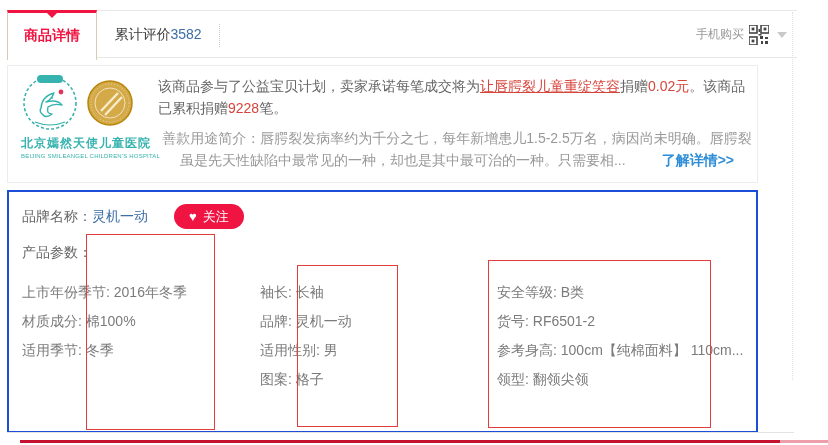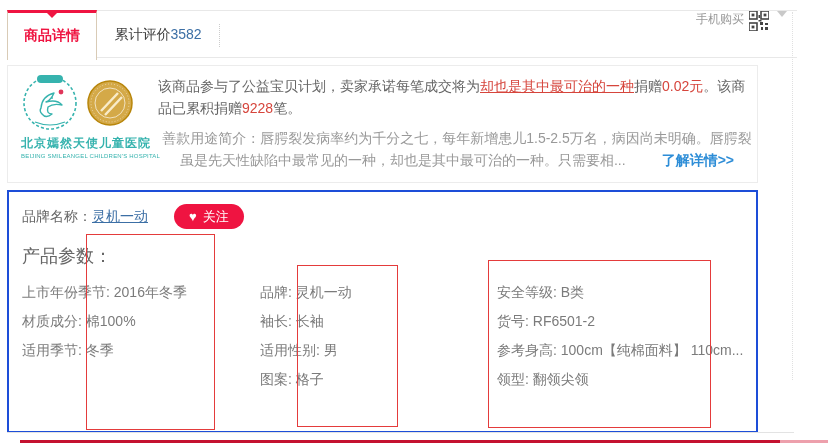--- a/index.html
+++ b/index.html
@@ -16,21 +16,21 @@
     border-top:1px solid #e8e8e8;border-bottom:1px solid #e8e8e8;background:#fff;}
   .tab-active{position:absolute;left:0;top:-1px;width:90px;height:50px;background:#fff;
     border-left:1px solid #d9cbb6;border-right:1px solid #d9cbb6;border-top:3px solid var(--accent);
     text-align:center;line-height:45px;font-size:14px;font-weight:bold;color:var(--accent);cursor:pointer;}
   .tab-caret{position:absolute;left:50%;top:0;margin-left:-5px;width:0;height:0;
     border-left:5px solid transparent;border-right:5px solid transparent;border-top:5px solid var(--accent);}
   .tab-reviews{position:absolute;left:91px;top:0;width:120px;height:47px;line-height:47px;
     text-align:center;font-size:14px;color:#404040;cursor:pointer;}
   .tab-reviews .count{color:var(--link-blue);}
   .dot-sep{position:absolute;left:212px;top:13px;height:23px;border-left:1px dotted #ccc;}
-  .mobile-buy{position:absolute;right:10px;top:0;height:47px;display:flex;gap:5px;cursor:pointer;}
+  .mobile-buy{position:absolute;right:10px;top:0;height:47px;display:flex;align-items:center;gap:5px;cursor:pointer;}
   .mobile-buy .mb-label{font-size:12px;color:#999;}
   .chevron-down{width:0;height:0;border-left:5px solid transparent;border-right:5px solid transparent;
     border-top:6px solid #c9c9c9;margin-left:3px;}
   .page-dashed{position:absolute;left:792px;top:12px;height:368px;border-left:1px dotted #e0e0e0;}
 
   
   .charity-panel{position:absolute;left:7px;top:65px;width:751px;height:118px;
     border:1px solid #ececec;background:#fff;}
   .logo-block{position:absolute;left:13px;top:6px;width:132px;height:104px;}
   .logo-circles{position:relative;height:60px;}
@@ -40,25 +40,25 @@
   .charity-p1{font-size:14px;line-height:22px;color:#666;}
   .charity-p1 .red{color:var(--charity-red);}
   .charity-p1 .red-link{color:var(--charity-red);text-decoration:underline;cursor:pointer;}
   .charity-p2{font-size:14px;line-height:22px;color:#999;text-align:center;margin-top:8px;}
   .charity-p2 .more{color:var(--detail-blue);font-weight:bold;cursor:pointer;margin-left:36px;}
 
   
   .brand-panel{position:absolute;left:7px;top:190px;width:751px;height:243px;
     border:2px solid #1d4ed8;background:#fff;}
   .brand-row{position:absolute;left:13px;top:12px;display:flex;align-items:center;font-size:14px;color:#666;}
-  .brand-link{color:var(--link-blue);cursor:pointer;text-decoration:underline;}
+  .brand-link{color:var(--link-blue);cursor:pointer;}
   .follow-btn{margin-left:26px;height:25px;padding:0 15px;border-radius:13px;border:none;
     background:var(--accent);color:#fff;font-size:13px;display:flex;align-items:center;gap:6px;cursor:pointer;}
   .follow-btn .heart{font-size:13px;line-height:1;}
-  .params-title{position:absolute;left:13px;top:52px;font-size:18px;color:#666;}
+  .params-title{position:absolute;left:13px;top:52px;font-size:14px;color:#666;}
   .pcol{position:absolute;top:86px;font-size:14px;color:#7b7b7b;}
   .prow{height:29px;line-height:29px;white-space:nowrap;}
 
   
   .anno{position:absolute;border:1px solid var(--annotation-red);background:transparent;}
   .anno-a{left:86px;top:234px;width:129px;height:196px;}
   .anno-b{left:297px;top:265px;width:101px;height:162px;}
   .anno-c{left:488px;top:260px;width:223px;height:168px;}
 
   
@@ -118,43 +118,43 @@
           <circle cx="23" cy="23" r="22" fill="#d4a948" stroke="#b8860b" stroke-width="1.5"></circle>
           <circle cx="23" cy="23" r="15" fill="none" stroke="#fff" stroke-width="1" opacity="0.65"></circle>
           <path d="M14 31 L31 13 M18 35 L35 17" stroke="#fdf3d8" stroke-width="2.4" opacity="0.9"></path>
           <circle cx="23" cy="23" r="19" fill="none" stroke="#fff" stroke-width="0.7" stroke-dasharray="1 2" opacity="0.7"></circle>
         </svg>
       </div>
       <div class="logo-cn">北京嫣然天使儿童医院</div>
       <div class="logo-en">BEIJING SMILEANGEL CHILDREN'S HOSPITAL</div>
     </div>
     <div class="charity-text">
-      <p class="charity-p1"><span>该商品参与了公益宝贝计划，卖家承诺每笔成交将为</span><a class="red-link">却也是其中最可治的一种</a><span>捐赠</span><span class="red">0.02元</span><span>。该商品已累积捐赠</span><span class="red">9228</span><span>笔。</span></p>
+      <p class="charity-p1"><span>该商品参与了公益宝贝计划，卖家承诺每笔成交将为</span><a class="red-link">让唇腭裂儿童重绽笑容</a><span>捐赠</span><span class="red">0.02元</span><span>。该商品已累积捐赠</span><span class="red">9228</span><span>笔。</span></p>
       <p class="charity-p2"><span>善款用途简介：唇腭裂发病率约为千分之七，每年新增患儿1.5-2.5万名，病因尚未明确。唇腭裂虽是先天性缺陷中最常见的一种，却也是其中最可治的一种。只需要相...</span><a class="more">了解详情&gt;&gt;</a></p>
     </div>
   </div>
 
   <div class="brand-panel">
     <div class="brand-row">
       <span>品牌名称：</span>
         <a class="brand-link">灵机一动</a>
       <button class="follow-btn">
         <span class="heart">♥</span>
         <span>关注</span>
       </button>
     </div>
     <div class="params-title">产品参数：</div>
     <div class="pcol" style="left:13px;">
       <div class="prow">上市年份季节: 2016年冬季</div>
       <div class="prow">材质成分: 棉100%</div>
       <div class="prow">适用季节: 冬季</div>
     </div>
     <div class="pcol" style="left:251px;">
+      <div class="prow">袖长: 长袖</div>
       <div class="prow">品牌: 灵机一动</div>
-      <div class="prow">袖长: 长袖</div>
       <div class="prow">适用性别: 男</div>
       <div class="prow">图案: 格子</div>
     </div>
     <div class="pcol" style="left:488px;">
       <div class="prow">安全等级: B类</div>
       <div class="prow">货号: RF6501-2</div>
       <div class="prow">参考身高: 100cm【纯棉面料】 110cm...</div>
       <div class="prow">领型: 翻领尖领</div>
     </div>
   </div>

